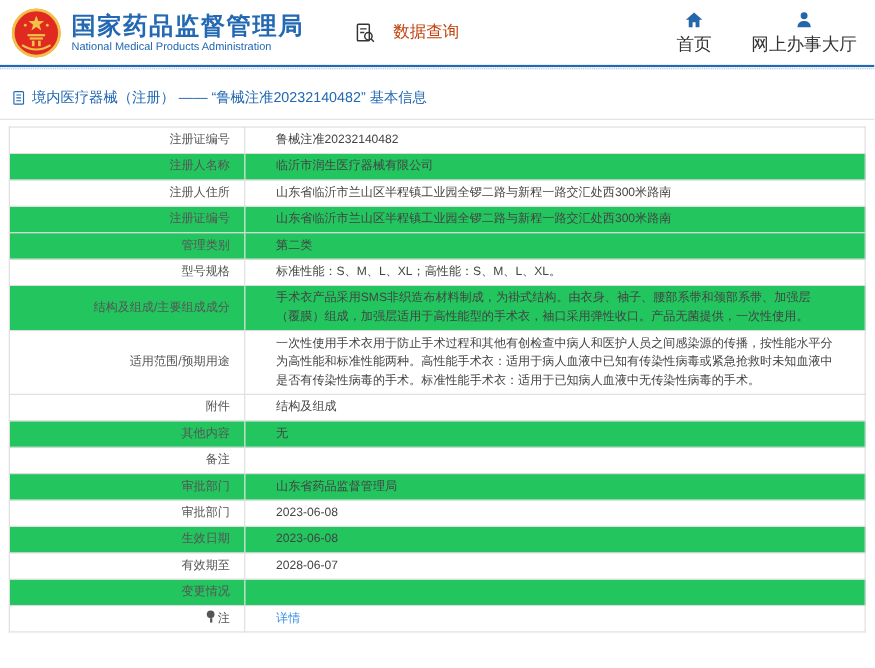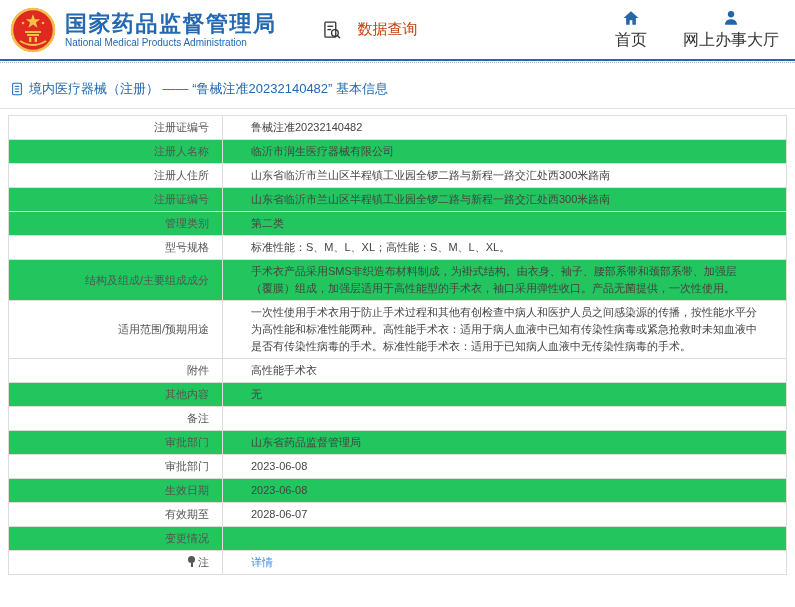--- a/index.html
+++ b/index.html
@@ -144,21 +144,21 @@
   </tr>
 
   <tr>
     <th class="label-cell"><span>适用范围/预期用途</span></th>
     <td class="value-cell"><span>一次性使用手术衣用于防止手术过程和其他有创检查中病人和医护人员之间感染源的传播，按性能水平分为高性能和标准性能两种。高性能手术衣：适用于病人血液中已知有传染性病毒或紧急抢救时未知血液中是否有传染性病毒的手术。标准性能手术衣：适用于已知病人血液中无传染性病毒的手术。</span></td>
   </tr>
 
 
   <tr>
     <th class="label-cell"><span>附件</span></th>
-    <td class="value-cell"><span>高性能手术衣</span></td>
+    <td class="value-cell"><span>结构及组成</span></td>
   </tr>
 
   <tr class="alt">
     <th class="label-cell"><span>其他内容</span></th>
     <td class="value-cell"><span>无</span></td>
   </tr>
 
   <tr>
     <th class="label-cell"><span>备注</span></th>
     <td class="value-cell"><span></span></td>

